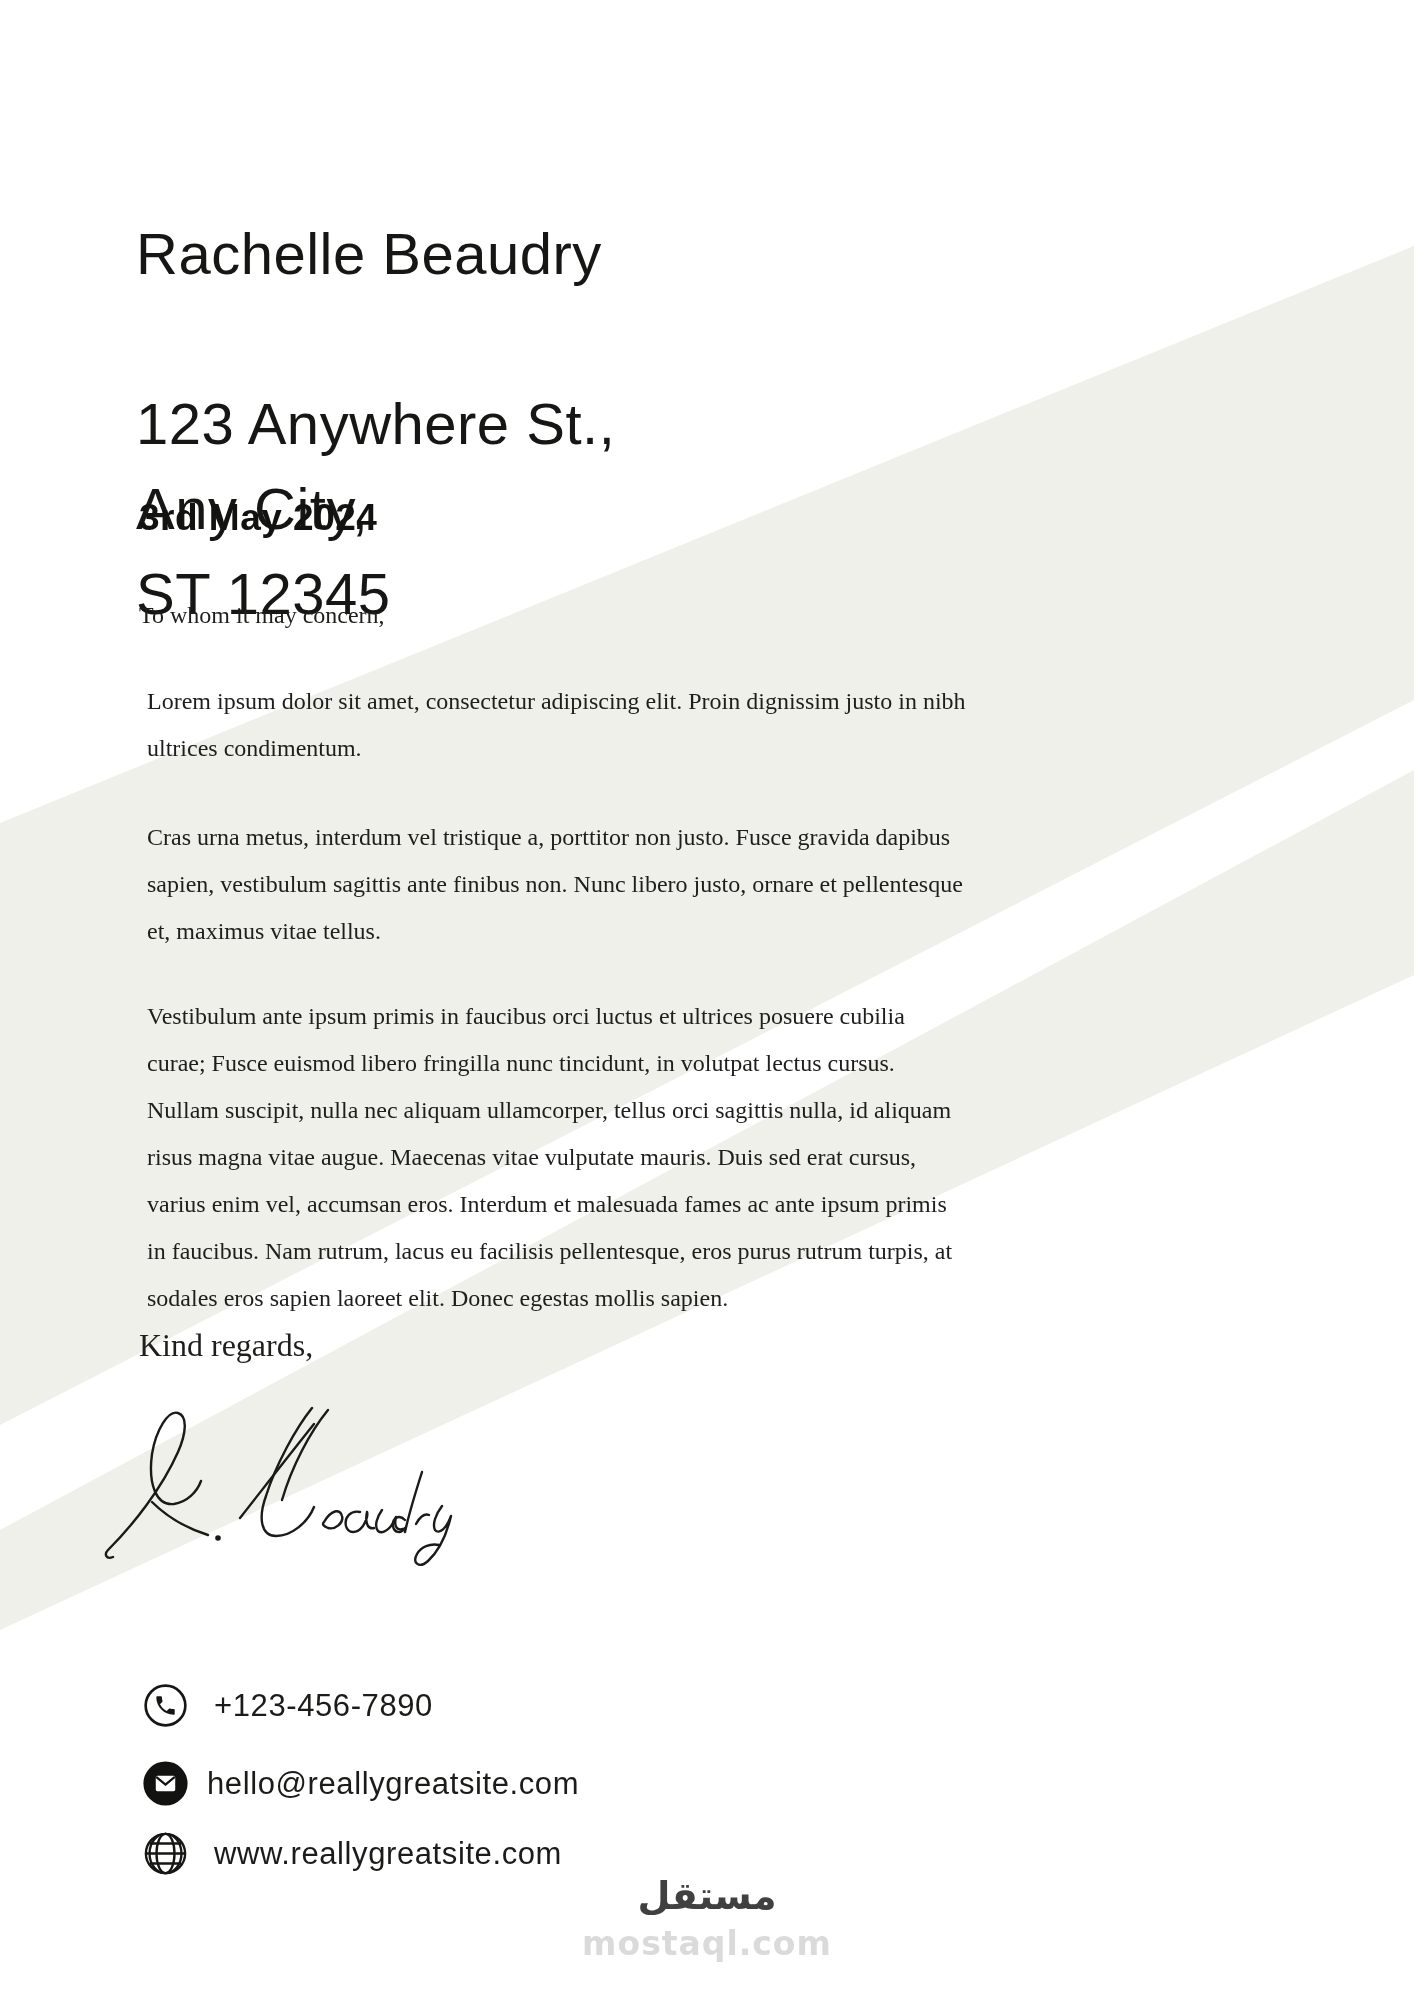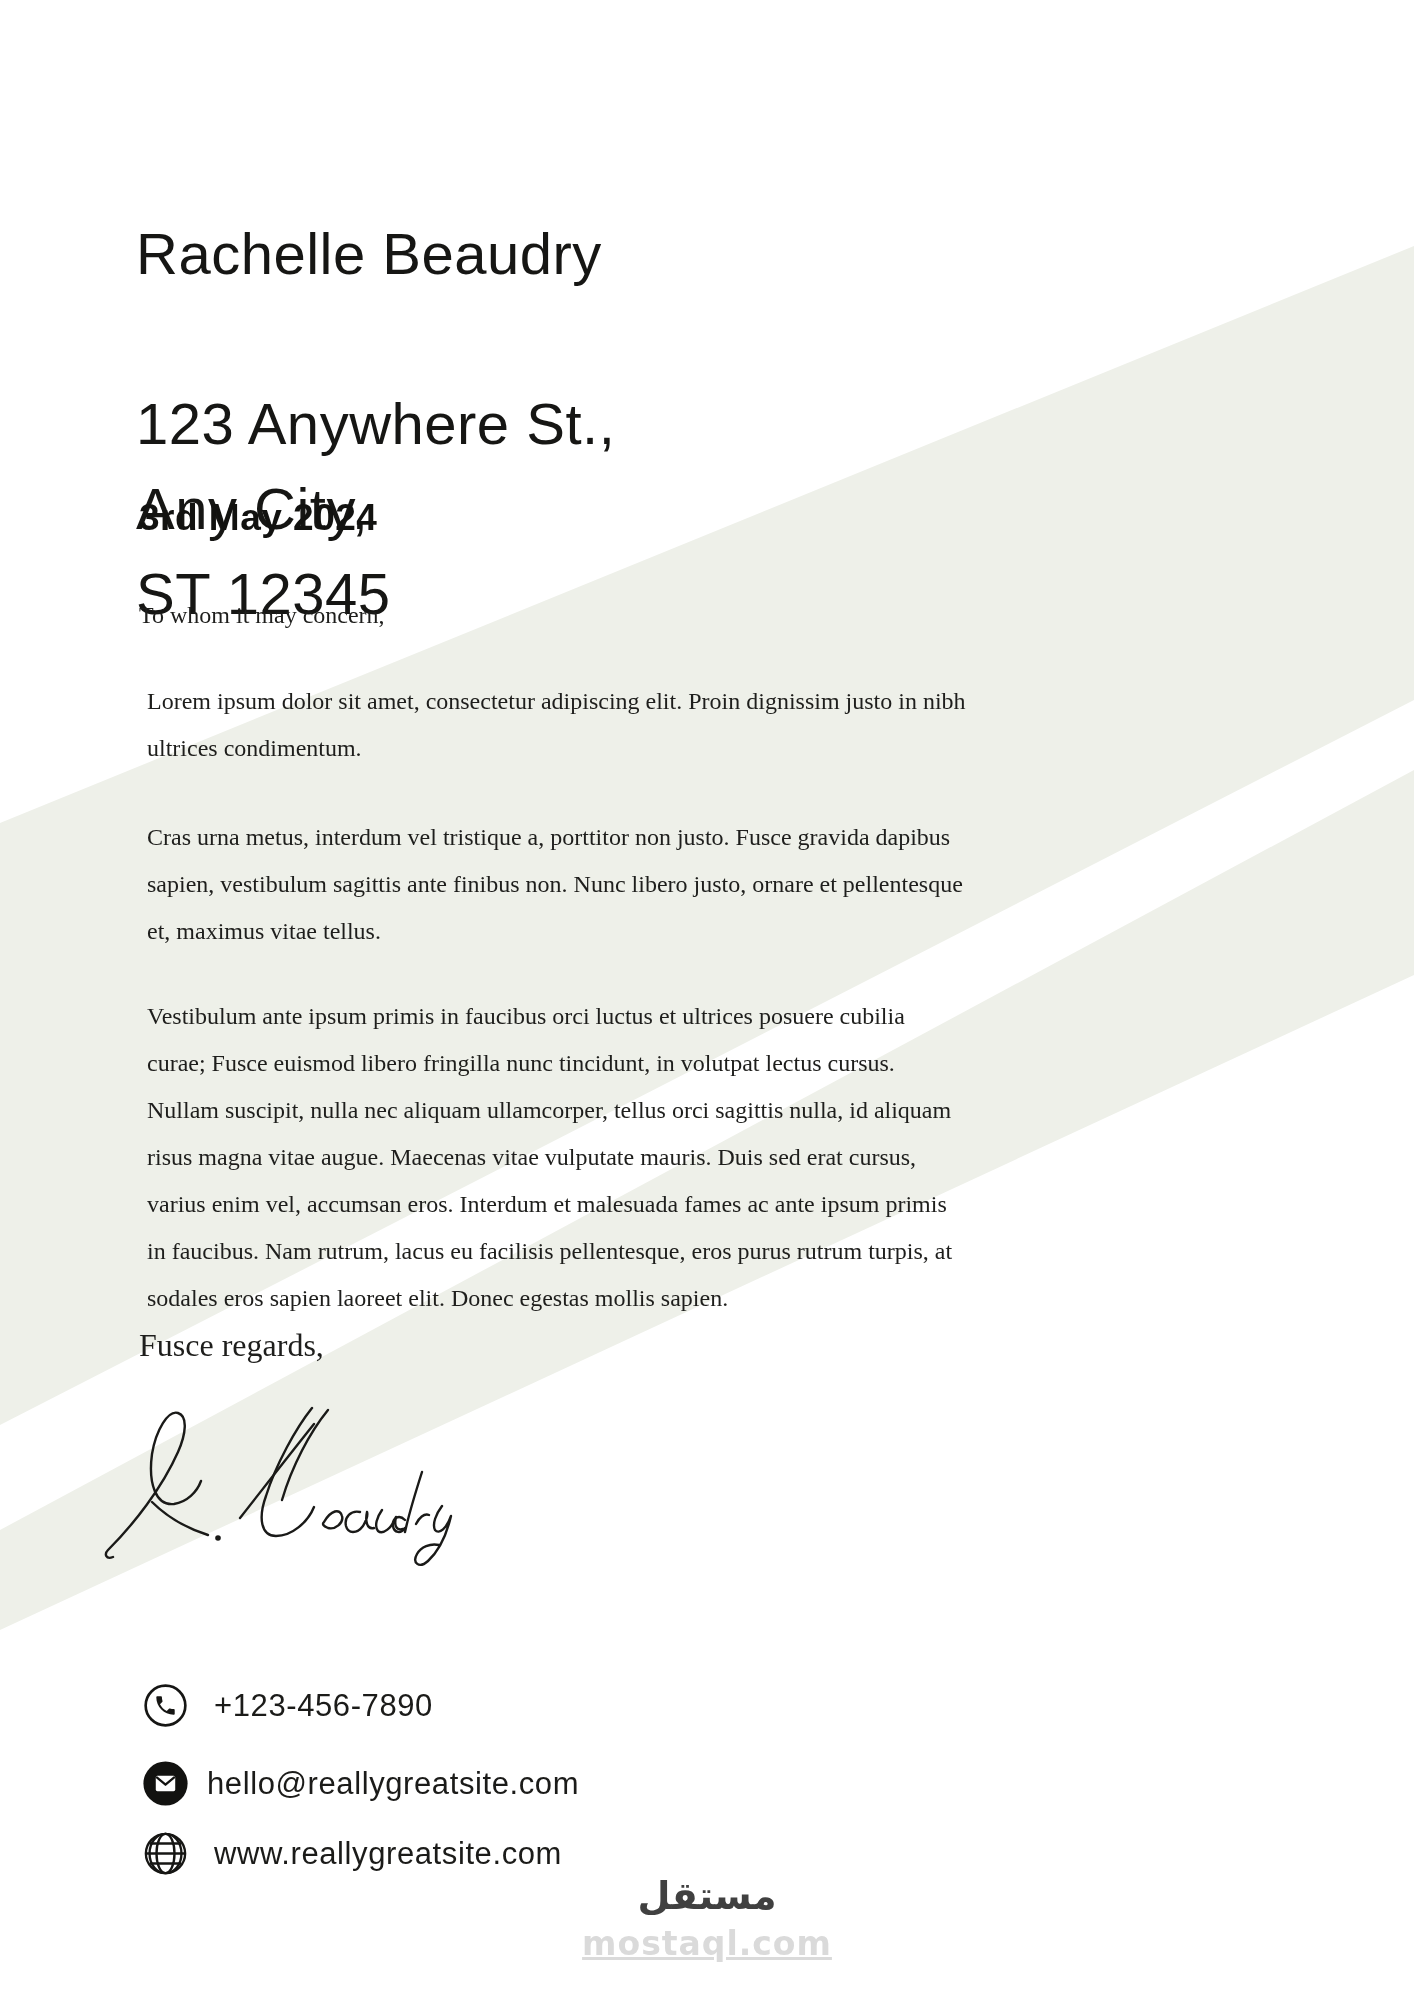--- a/index.html
+++ b/index.html
@@ -71,21 +71,20 @@
   }
   .wm-arabic {
     font-size:38px; font-weight:700; line-height:56px; color:#404040;
     font-family:"DejaVu Sans", sans-serif;
     text-align:center;
   }
   .wm-latin {
     font-size:33px; font-weight:700; line-height:36px; letter-spacing:1px;
     color:#dadada; margin-top:2px;
     font-family:"DejaVu Sans", sans-serif;
-    text-decoration:underline;
   }
 </style>
 </head>
 <body>
 
 <div class="page">
 
   <svg class="bg-svg" width="1414" height="2000" viewBox="0 0 1414 2000" aria-hidden="true">
     <rect x="0" y="0" width="1414" height="2000" fill="#ffffff"></rect>
     <polygon points="0,823 1414,246 1414,700 0,1425" fill="#eef0e9"></polygon>
@@ -115,21 +114,21 @@
 et, maximus vitae tellus.</p>
     <p class="para p3">Vestibulum ante ipsum primis in faucibus orci luctus et ultrices posuere cubilia
 curae; Fusce euismod libero fringilla nunc tincidunt, in volutpat lectus cursus.
 Nullam suscipit, nulla nec aliquam ullamcorper, tellus orci sagittis nulla, id aliquam
 risus magna vitae augue. Maecenas vitae vulputate mauris. Duis sed erat cursus,
 varius enim vel, accumsan eros. Interdum et malesuada fames ac ante ipsum primis
 in faucibus. Nam rutrum, lacus eu facilisis pellentesque, eros purus rutrum turpis, at
 sodales eros sapien laoreet elit. Donec egestas mollis sapien.</p>
   </div>
 
-  <div class="closing">Fusce regards,</div>
+  <div class="closing">Kind regards,</div>
 
   <svg class="signature" width="380" height="165" viewBox="0 0 380 165" aria-hidden="true">
     <g fill="none" stroke="#1a1a18" stroke-width="2.4" stroke-linecap="round" stroke-linejoin="round">
 
       <path d="M13 155 C 6 158 4 152 8 148 C 34 122 62 86 78 50 C 86 32 88 14 78 11 C 68 8 56 28 52 52 C 48 82 56 104 74 102 C 87 100 97 90 101 79"></path>
       <path d="M52 100 C 66 114 86 126 108 133"></path>
       <circle cx="118" cy="136" r="2.8" fill="#1a1a18" stroke="none"></circle>
 
       <path d="M212 6 C 196 26 176 62 166 94 C 158 116 161 134 176 134 C 192 134 208 120 214 105"></path>
       <path d="M228 8 C 210 30 192 64 182 98"></path>

